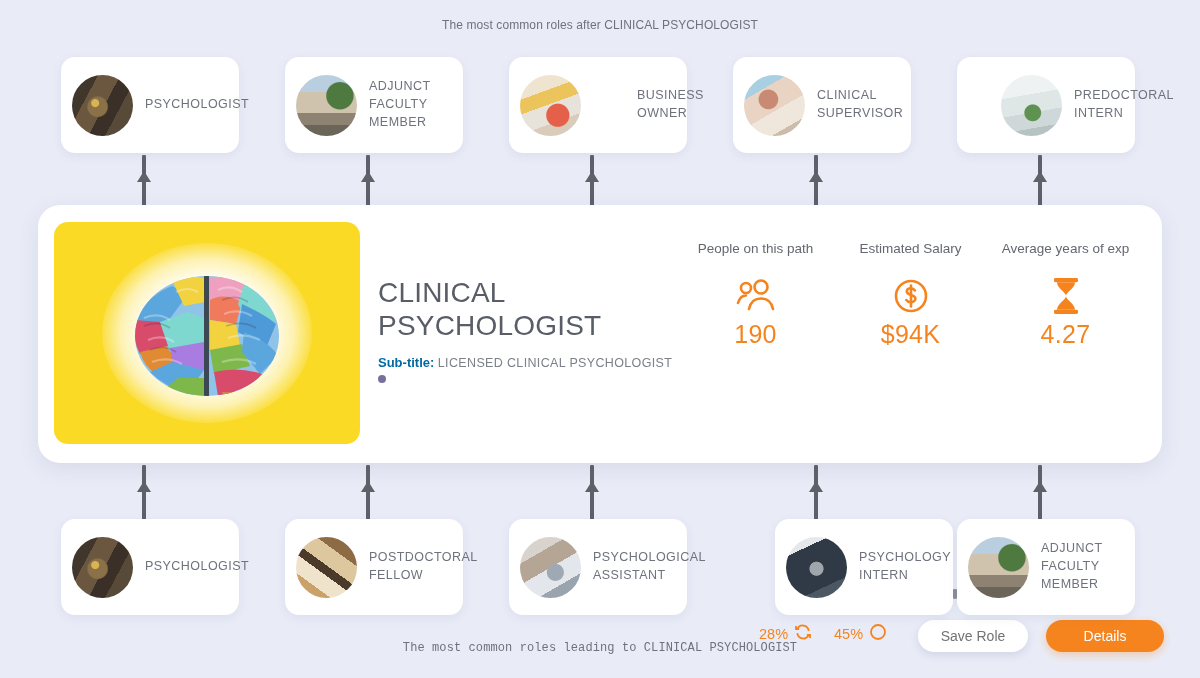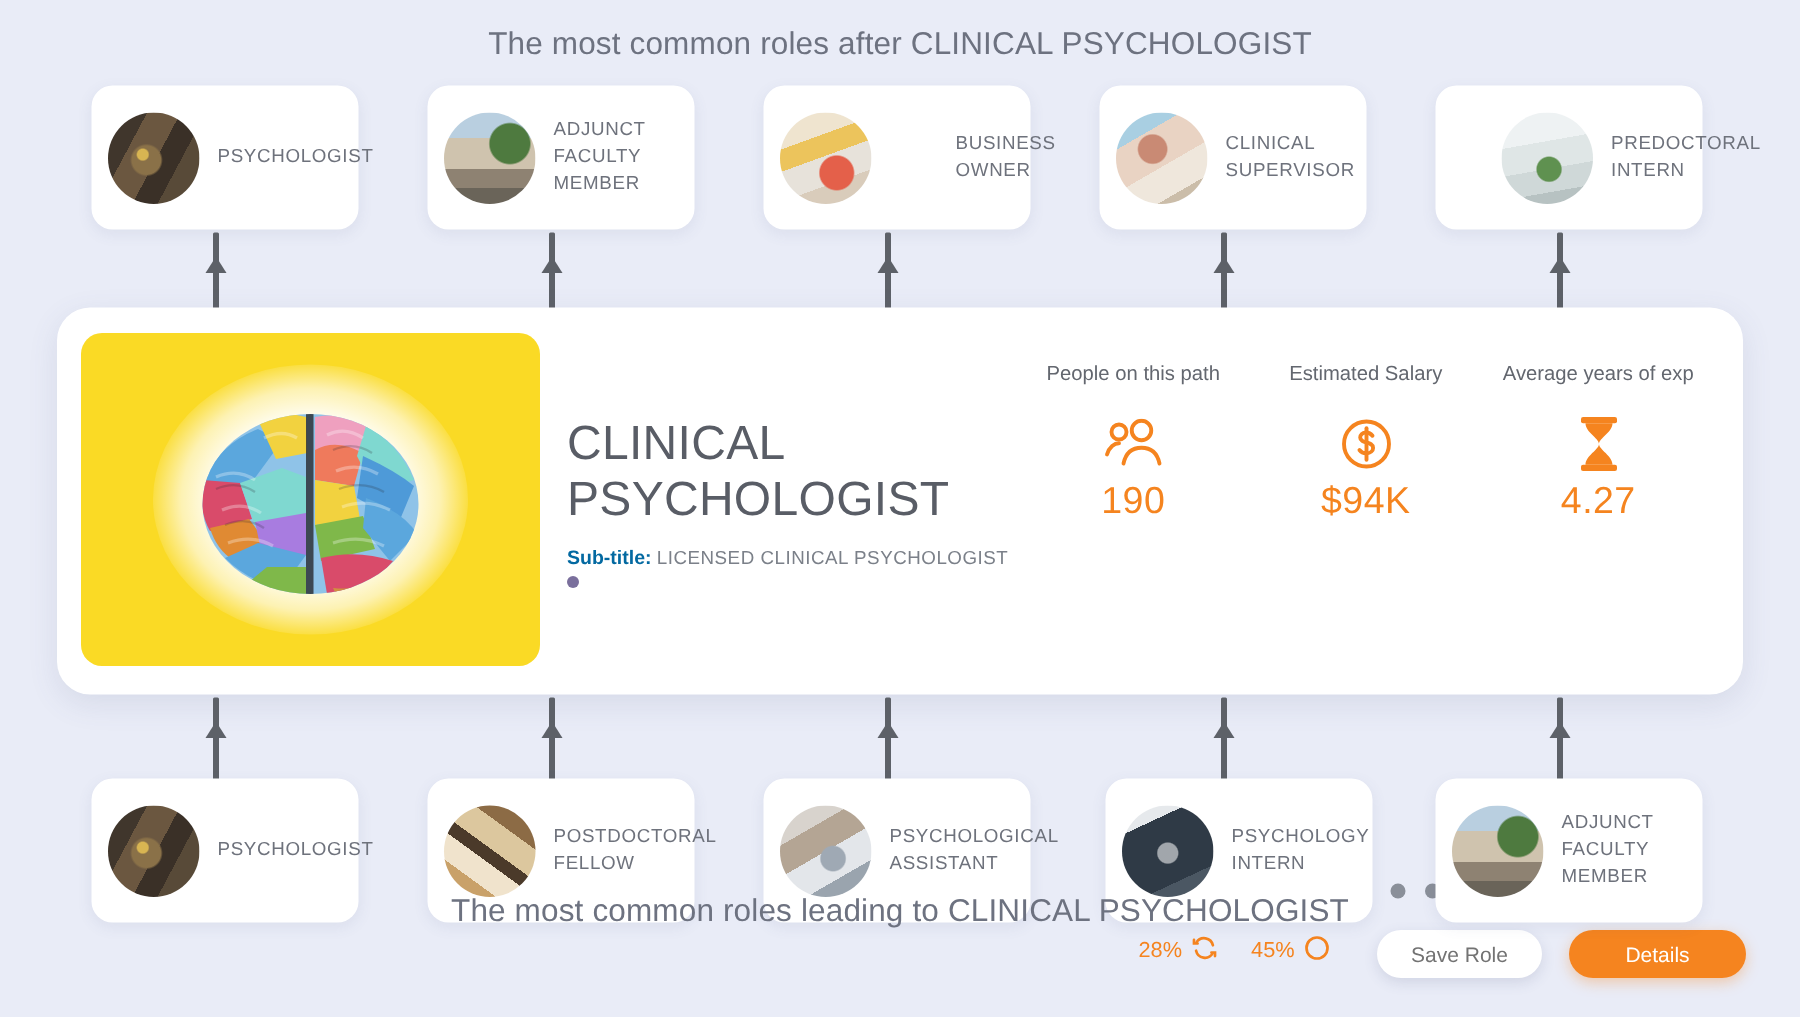--- a/index.html
+++ b/index.html
@@ -8,25 +8,25 @@
     background: #e9ecf7;
     font-family: "Liberation Sans", sans-serif;
     overflow: hidden;
   }
   .stage { position: relative; width: 1200px; height: 678px; }
 
   
   .heading {
     position: absolute; left: 0; width: 1200px;
     text-align: center;
-    font-size: 21px; font-weight: 400; color: #6d7280;
+    font-size: 12px; font-weight: 400; color: #6d7280;
     letter-spacing: .1px;
   }
   #heading-top { top: 18px; }
-  #heading-bottom { top: 596px; }
+  #heading-bottom { top: 641px; font-family: Liberation Mono, monospace; }
 
   
   .role-row { position: absolute; left: 0; width: 1200px; height: 96px; }
   #row-top { top: 57px; }
   #row-bottom { top: 519px; }
 
   .role-card {
     position: absolute; top: 0;
     width: 178px; height: 96px;
     background: #ffffff;
@@ -113,21 +113,21 @@
     background: radial-gradient(ellipse at center, #ffffff 0 40%, rgba(255,255,255,.65) 58%, rgba(255,255,255,0) 74%);
   }
   .brain {
     position: absolute; left: 50%; top: 50%;
     width: 162px; height: 142px; transform: translate(-50%,-50%);
   }
 
   
   #title-block { position: absolute; left: 340px; top: 72px; width: 300px; }
   #role-title {
-    font-size: 32px; font-weight: 400; color: #595d66;
+    font-size: 28px; font-weight: 400; color: #595d66;
     line-height: 1.17; letter-spacing: .2px;
   }
   #subtitle-line { margin-top: 12px; font-size: 12.5px; color: #7b8089; }
   #subtitle-key { font-weight: 700; color: #0369a1; font-size: 13px; }
   #subtitle-val { letter-spacing: .35px; }
   #subtitle-dot {
     margin-top: 5px; width: 8px; height: 8px;
     border-radius: 50%; background: #7a6f9c;
   }
 
@@ -375,21 +375,21 @@
         <div class="role-label">PSYCHOLOGIST</div>
       </div>
       <div class="role-card" style="left: 285px;">
         <div class="role-thumb t-books"></div>
         <div class="role-label">POSTDOCTORAL FELLOW</div>
       </div>
       <div class="role-card" style="left: 509px;">
         <div class="role-thumb t-assistant"></div>
         <div class="role-label">PSYCHOLOGICAL ASSISTANT</div>
       </div>
-      <div class="role-card" style="left: 737px;">
+      <div class="role-card" style="left: 775px;">
         <div class="role-thumb t-tablet"></div>
         <div class="role-label">PSYCHOLOGY INTERN</div>
       </div>
       <div class="role-card" style="left: 957px;">
         <div class="role-thumb t-campus"></div>
         <div class="role-label">ADJUNCT FACULTY MEMBER</div>
       </div>
     </div>
 
   <div class="heading" id="heading-bottom">The most common roles leading to CLINICAL PSYCHOLOGIST</div>

